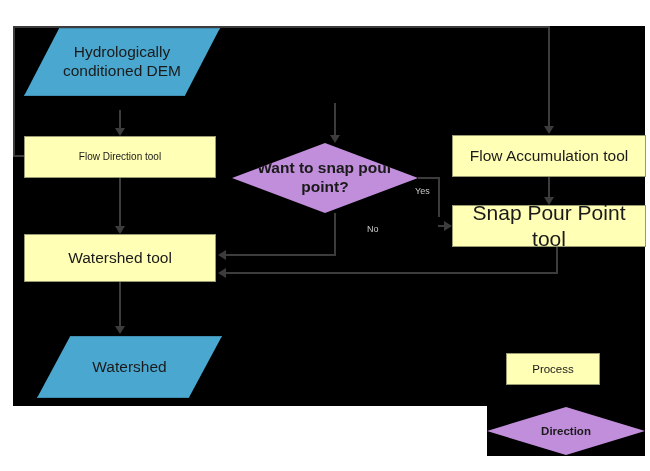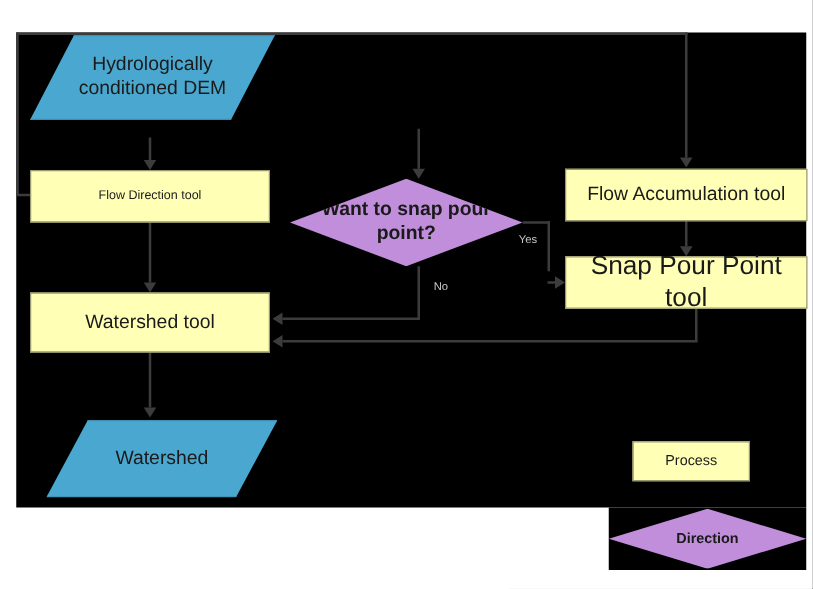--- a/index.html
+++ b/index.html
@@ -133,21 +133,21 @@
   <div class="arrow arrow-down" style="left:544px; top:197px;"></div>
 
   <div class="ln lnv" style="left:556px; top:247px; height:26px;"></div>
   <div class="ln lnh" style="left:226px; top:272px; width:332px;"></div>
   <div class="arrow arrow-left" style="left:218px; top:268px;"></div>
 
   <div class="ln lnv" style="left:119px; top:282px; height:44px;"></div>
   <div class="arrow arrow-down" style="left:115px; top:326px;"></div>
 
   <span class="edge-label" id="label-yes" style="left:415px; top:150px;margin-top:36px;">Yes</span>
-  <span class="edge-label" id="label-no" style="left:302px; top:224px;padding-left:45px;">No</span>
+  <span class="edge-label" id="label-no" style="left:322px; top:224px;padding-left:45px;">No</span>
 
   <div class="node data" id="node-dem">
     <span class="lbl">Hydrologically conditioned DEM</span>
   </div>
 
 
   <div class="node process" id="node-flow-dir">
     <span class="lbl">Flow Direction tool</span>
   </div>
 

